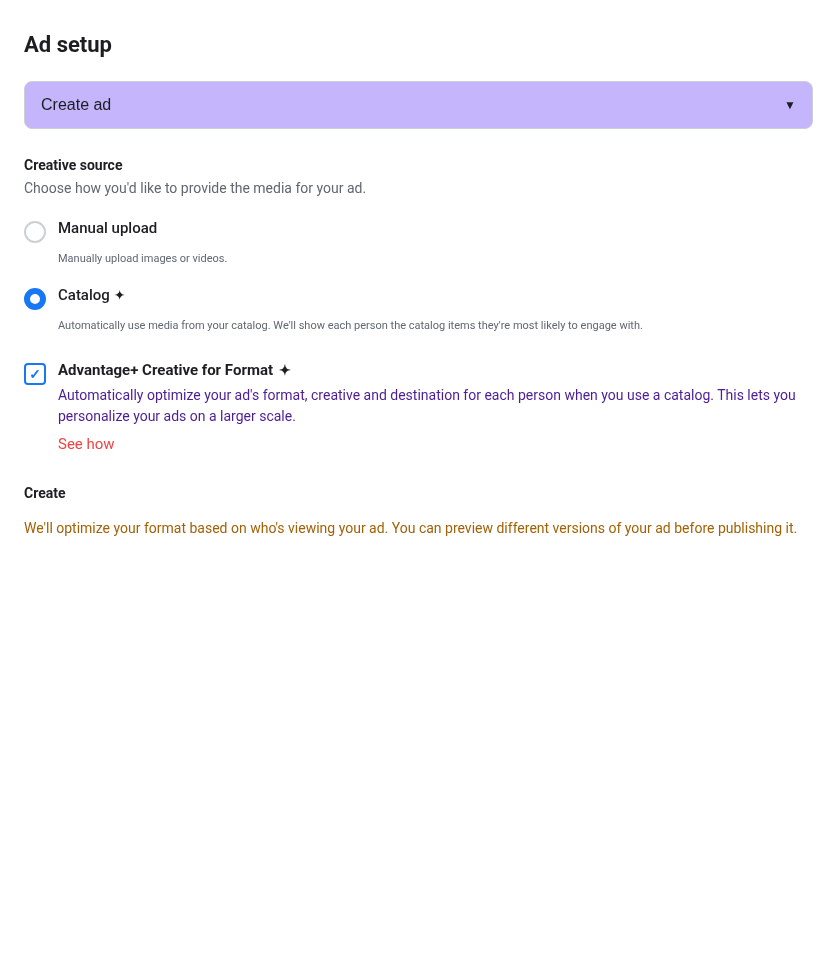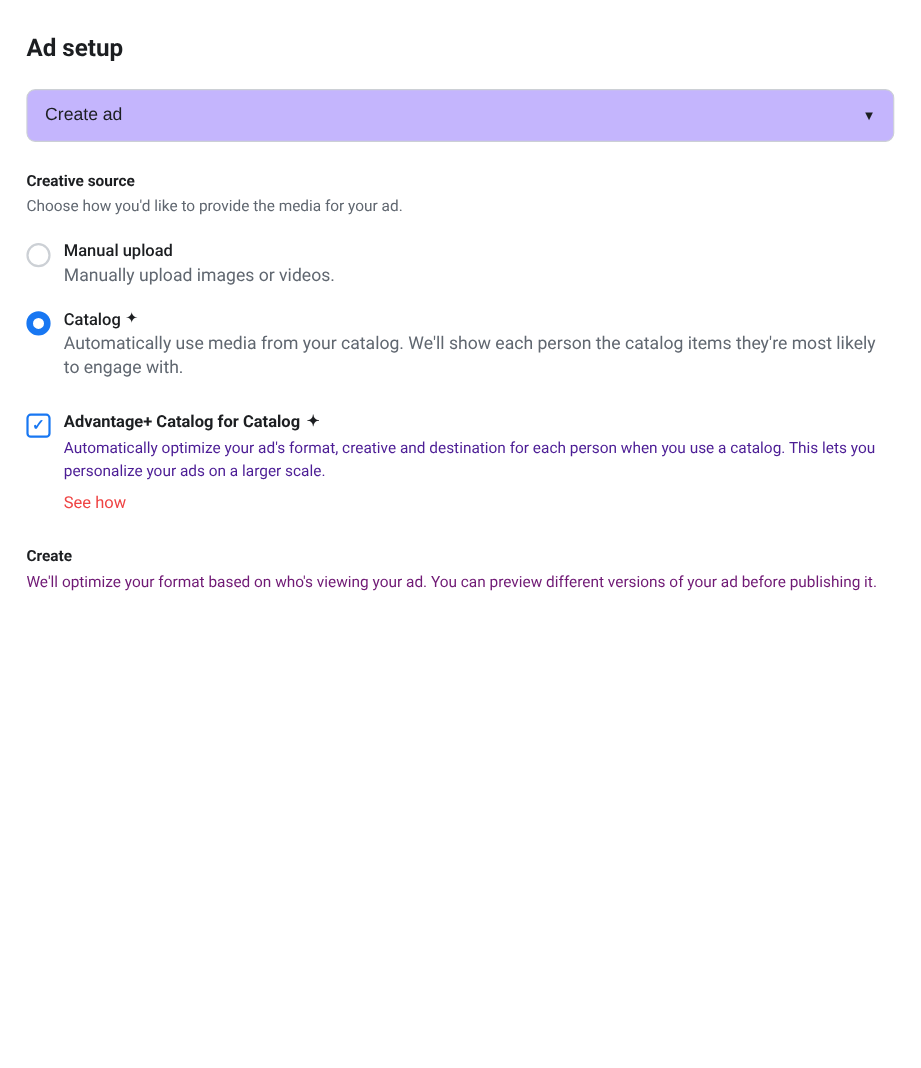--- a/index.html
+++ b/index.html
@@ -99,23 +99,23 @@
     .radio-title {
       font-size: 15px;
       font-weight: 500;
       color: #1c1e21;
       display: flex;
       align-items: center;
       gap: 4px;
     }
 
     .radio-subtitle {
-      font-size: 16px;
+      font-size: 11px;
       color: #606770;
-      margin-top: 2px;
+      margin-top: 14px;
       line-height: 1.4;
     }
 
     .sparkle-icon {
       font-size: 14px;
       color: #1c1e21;
     }
 
     .checkbox-section {
       display: flex;
@@ -173,23 +173,23 @@
       text-decoration: none;
       font-weight: 400;
     }
 
     .format-section {
       margin-top: 4px;
     }
 
     .format-description {
       font-size: 14px;
-      color: #701a75;
+      color: #a16207;
       line-height: 1.5;
-      margin-top: 6px;
+      margin-top: 17px;
     }
   </style>
 </head>
 <body>
 
 <h1 class="page-title">Ad setup</h1>
 
 <div class="dropdown-container">
   <button class="dropdown">
     <span>Create ad</span>
@@ -220,21 +220,21 @@
     </div>
   </div>
 </div>
 
 <div class="checkbox-section">
   <div class="checkbox-input">
     <span class="checkbox-check">✓</span>
   </div>
   <div class="checkbox-label">
     <div class="checkbox-title">
-      <span>Advantage+ Catalog for Catalog</span>
+      <span>Advantage+ Creative for Format</span>
       <span class="sparkle-icon">✦</span>
     </div>
     <div class="checkbox-description">Automatically optimize your ad's format, creative and destination for each person when you use a catalog. This lets you personalize your ads on a larger scale.</div>
     <a class="see-how-link" href="#">See how</a>
   </div>
 </div>
 
 <div class="format-section">
   <div class="section-title">Create</div>
   <div class="format-description">We'll optimize your format based on who's viewing your ad. You can preview different versions of your ad before publishing it.</div>

